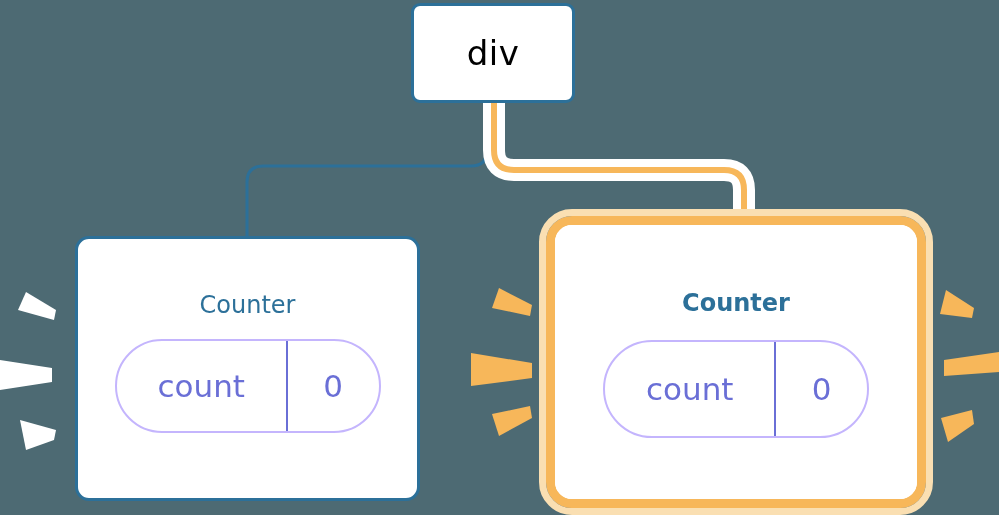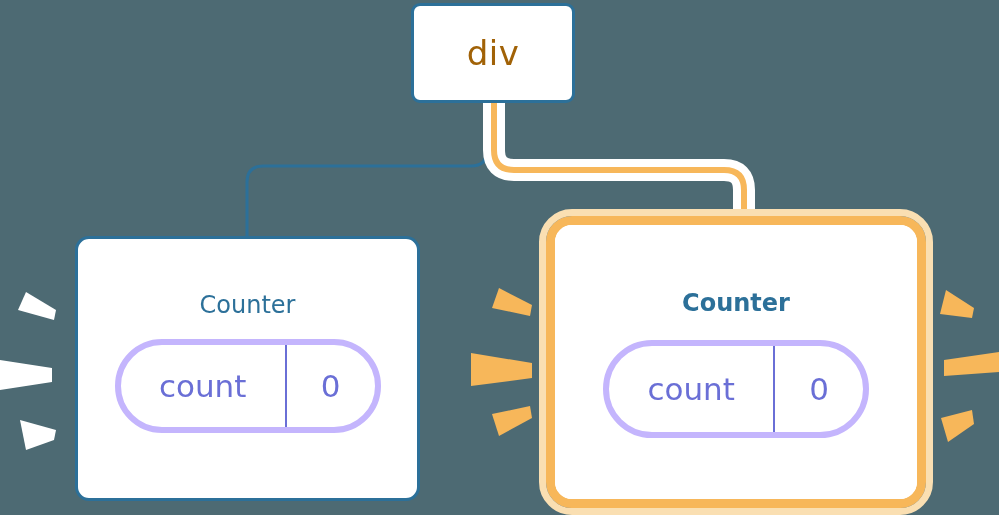--- a/index.html
+++ b/index.html
@@ -43,21 +43,21 @@
     left: 411px;
     top: 3px;
     width: 164px;
     height: 100px;
     border: 3px solid #2c7099;
     border-radius: 9px;
     justify-content: center;
   }
   .node-div .node-title {
     font-size: 34px;
-    color: #a16207;
+    color: #000000;
     font-weight: 400;
     letter-spacing: 0.5px;
     line-height: 1;
   }
 
   .node-counter-left {
     left: 75px;
     top: 236px;
     width: 345px;
     height: 265px;
@@ -92,21 +92,21 @@
     line-height: 1;
     white-space: nowrap;
   }
   .counter-title.plain { font-weight: 400; margin-top: 54px; }
   .counter-title.bold  { font-weight: 700; margin-top: 66px; }
 
   
   .pill {
     position: relative;
     box-sizing: border-box;
-    border: 6px solid #c4b5fd;
+    border: 2px solid #c4b5fd;
     border-radius: 999px;
     background: transparent;
     display: flex;
     align-items: stretch;
     overflow: hidden;
   }
   .pill-left, .pill-right {
     display: flex;
     align-items: center;
     justify-content: center;

